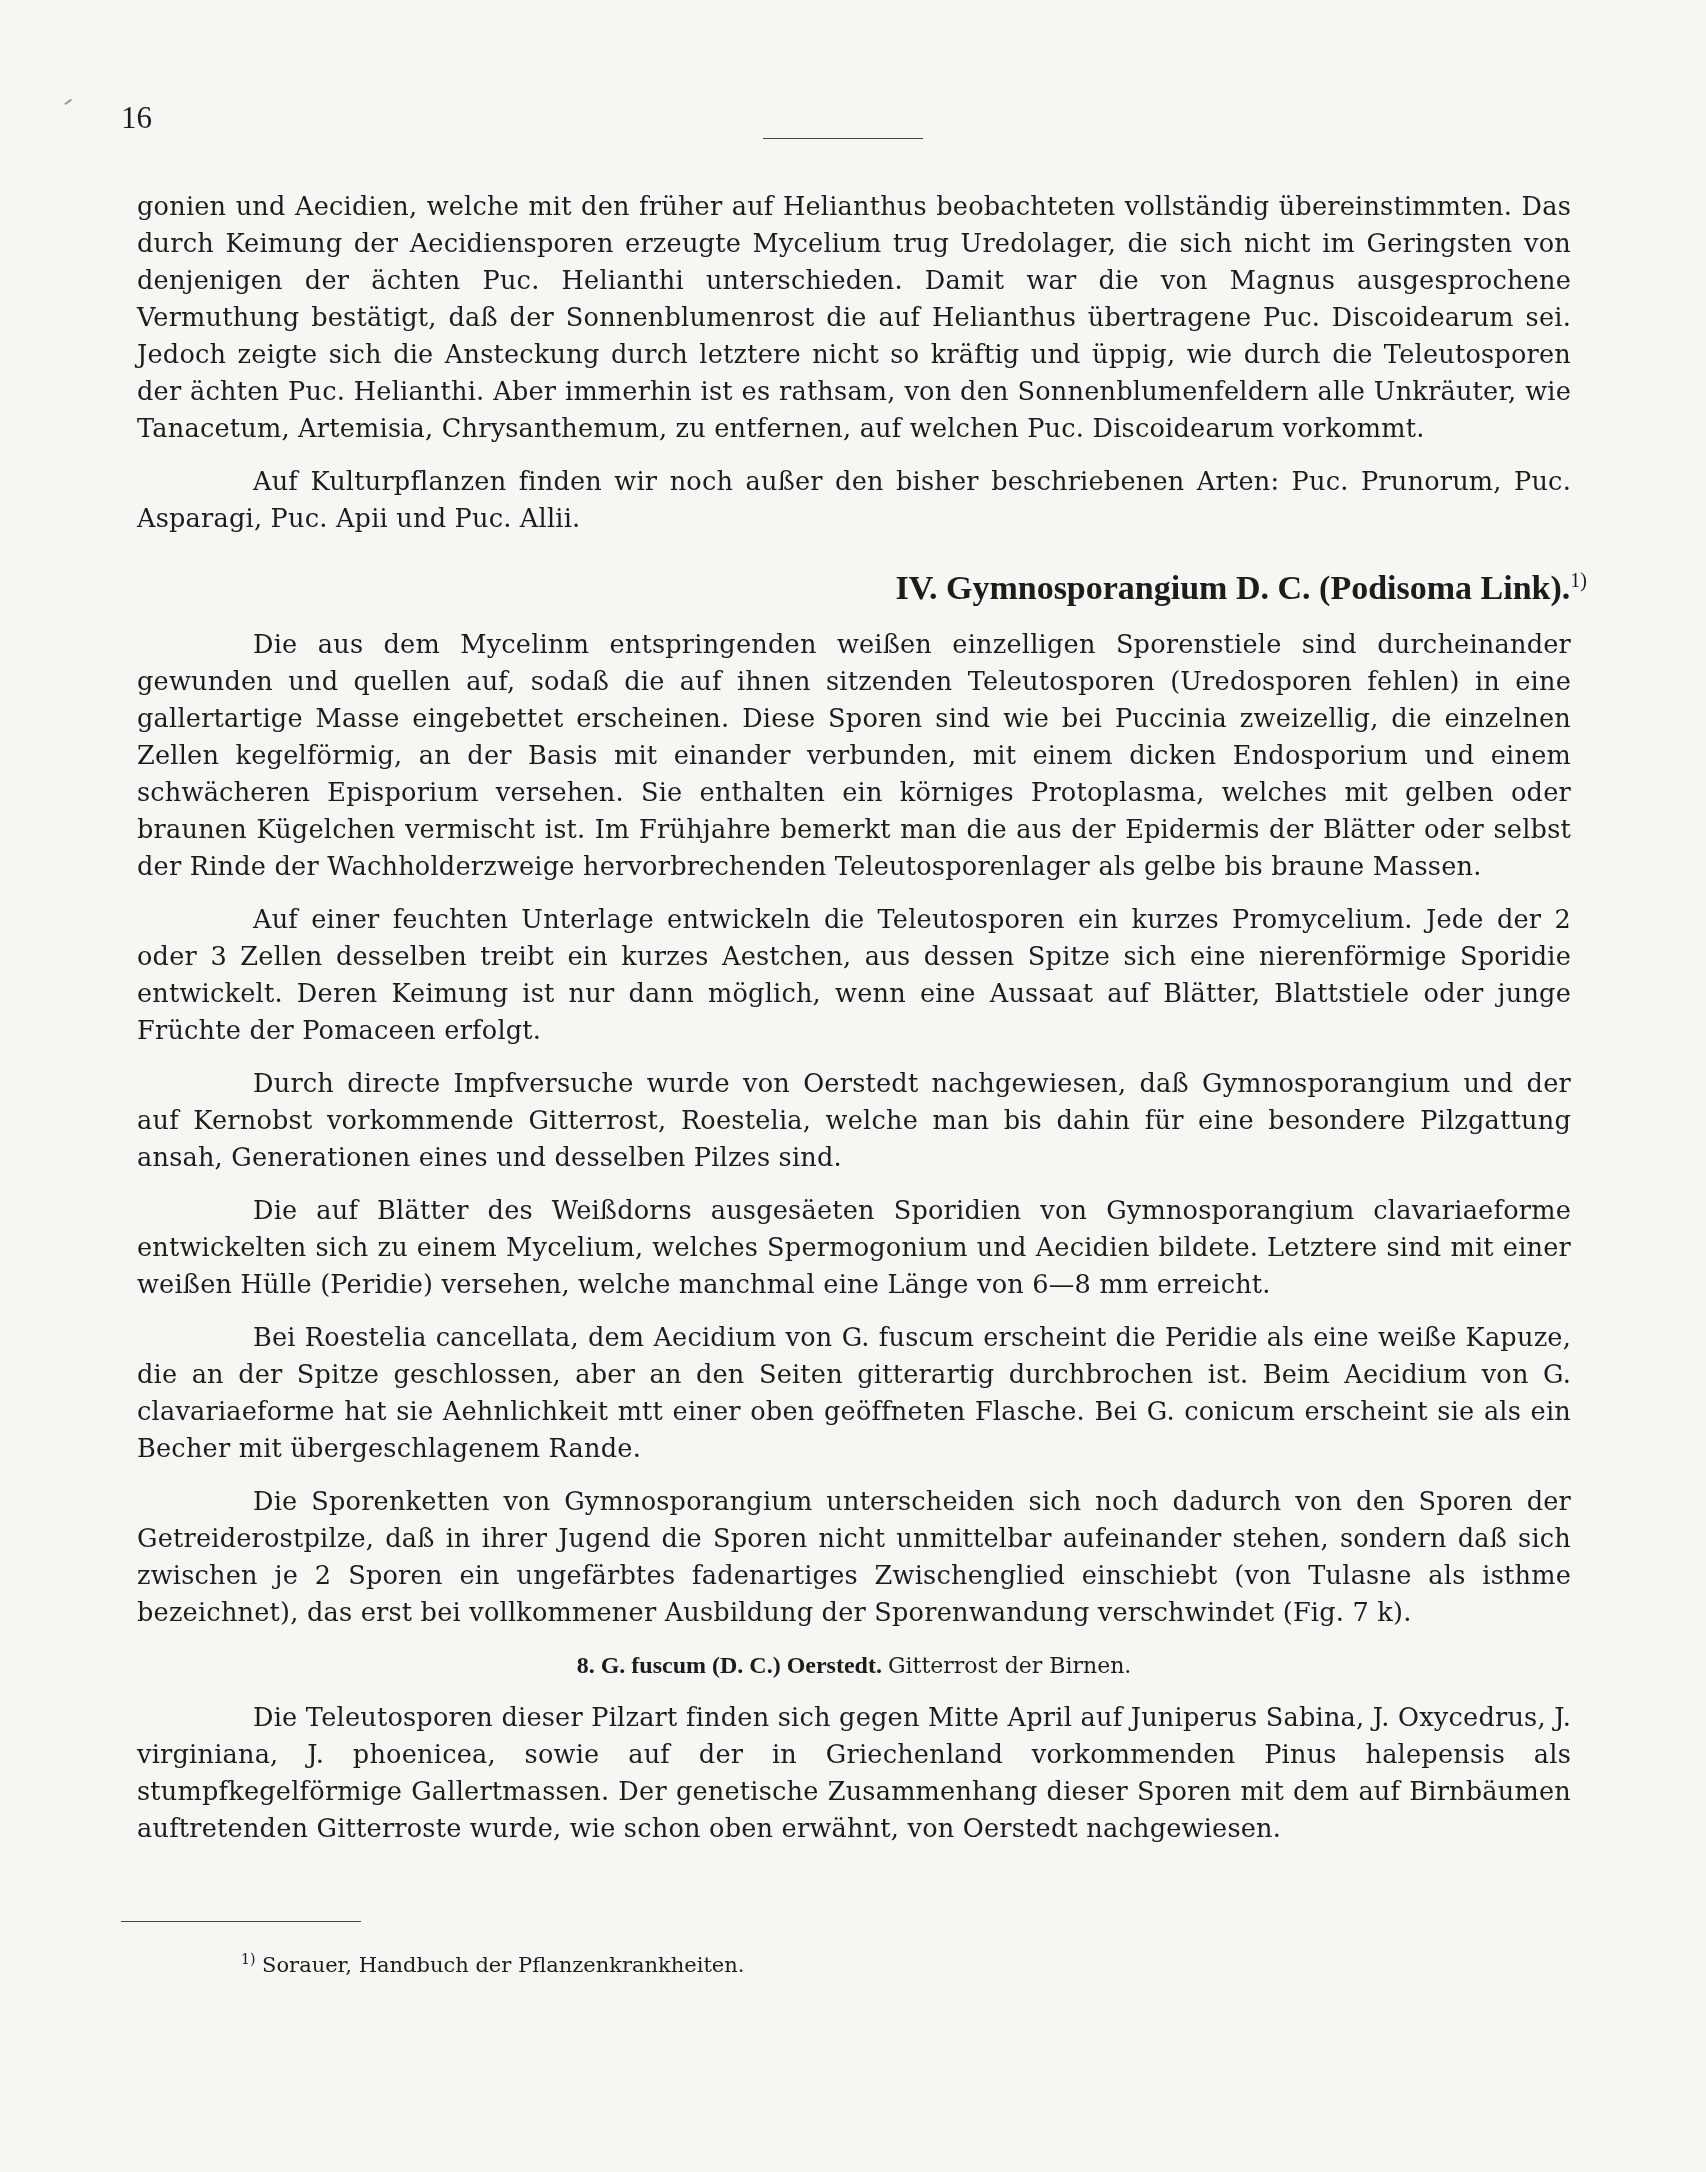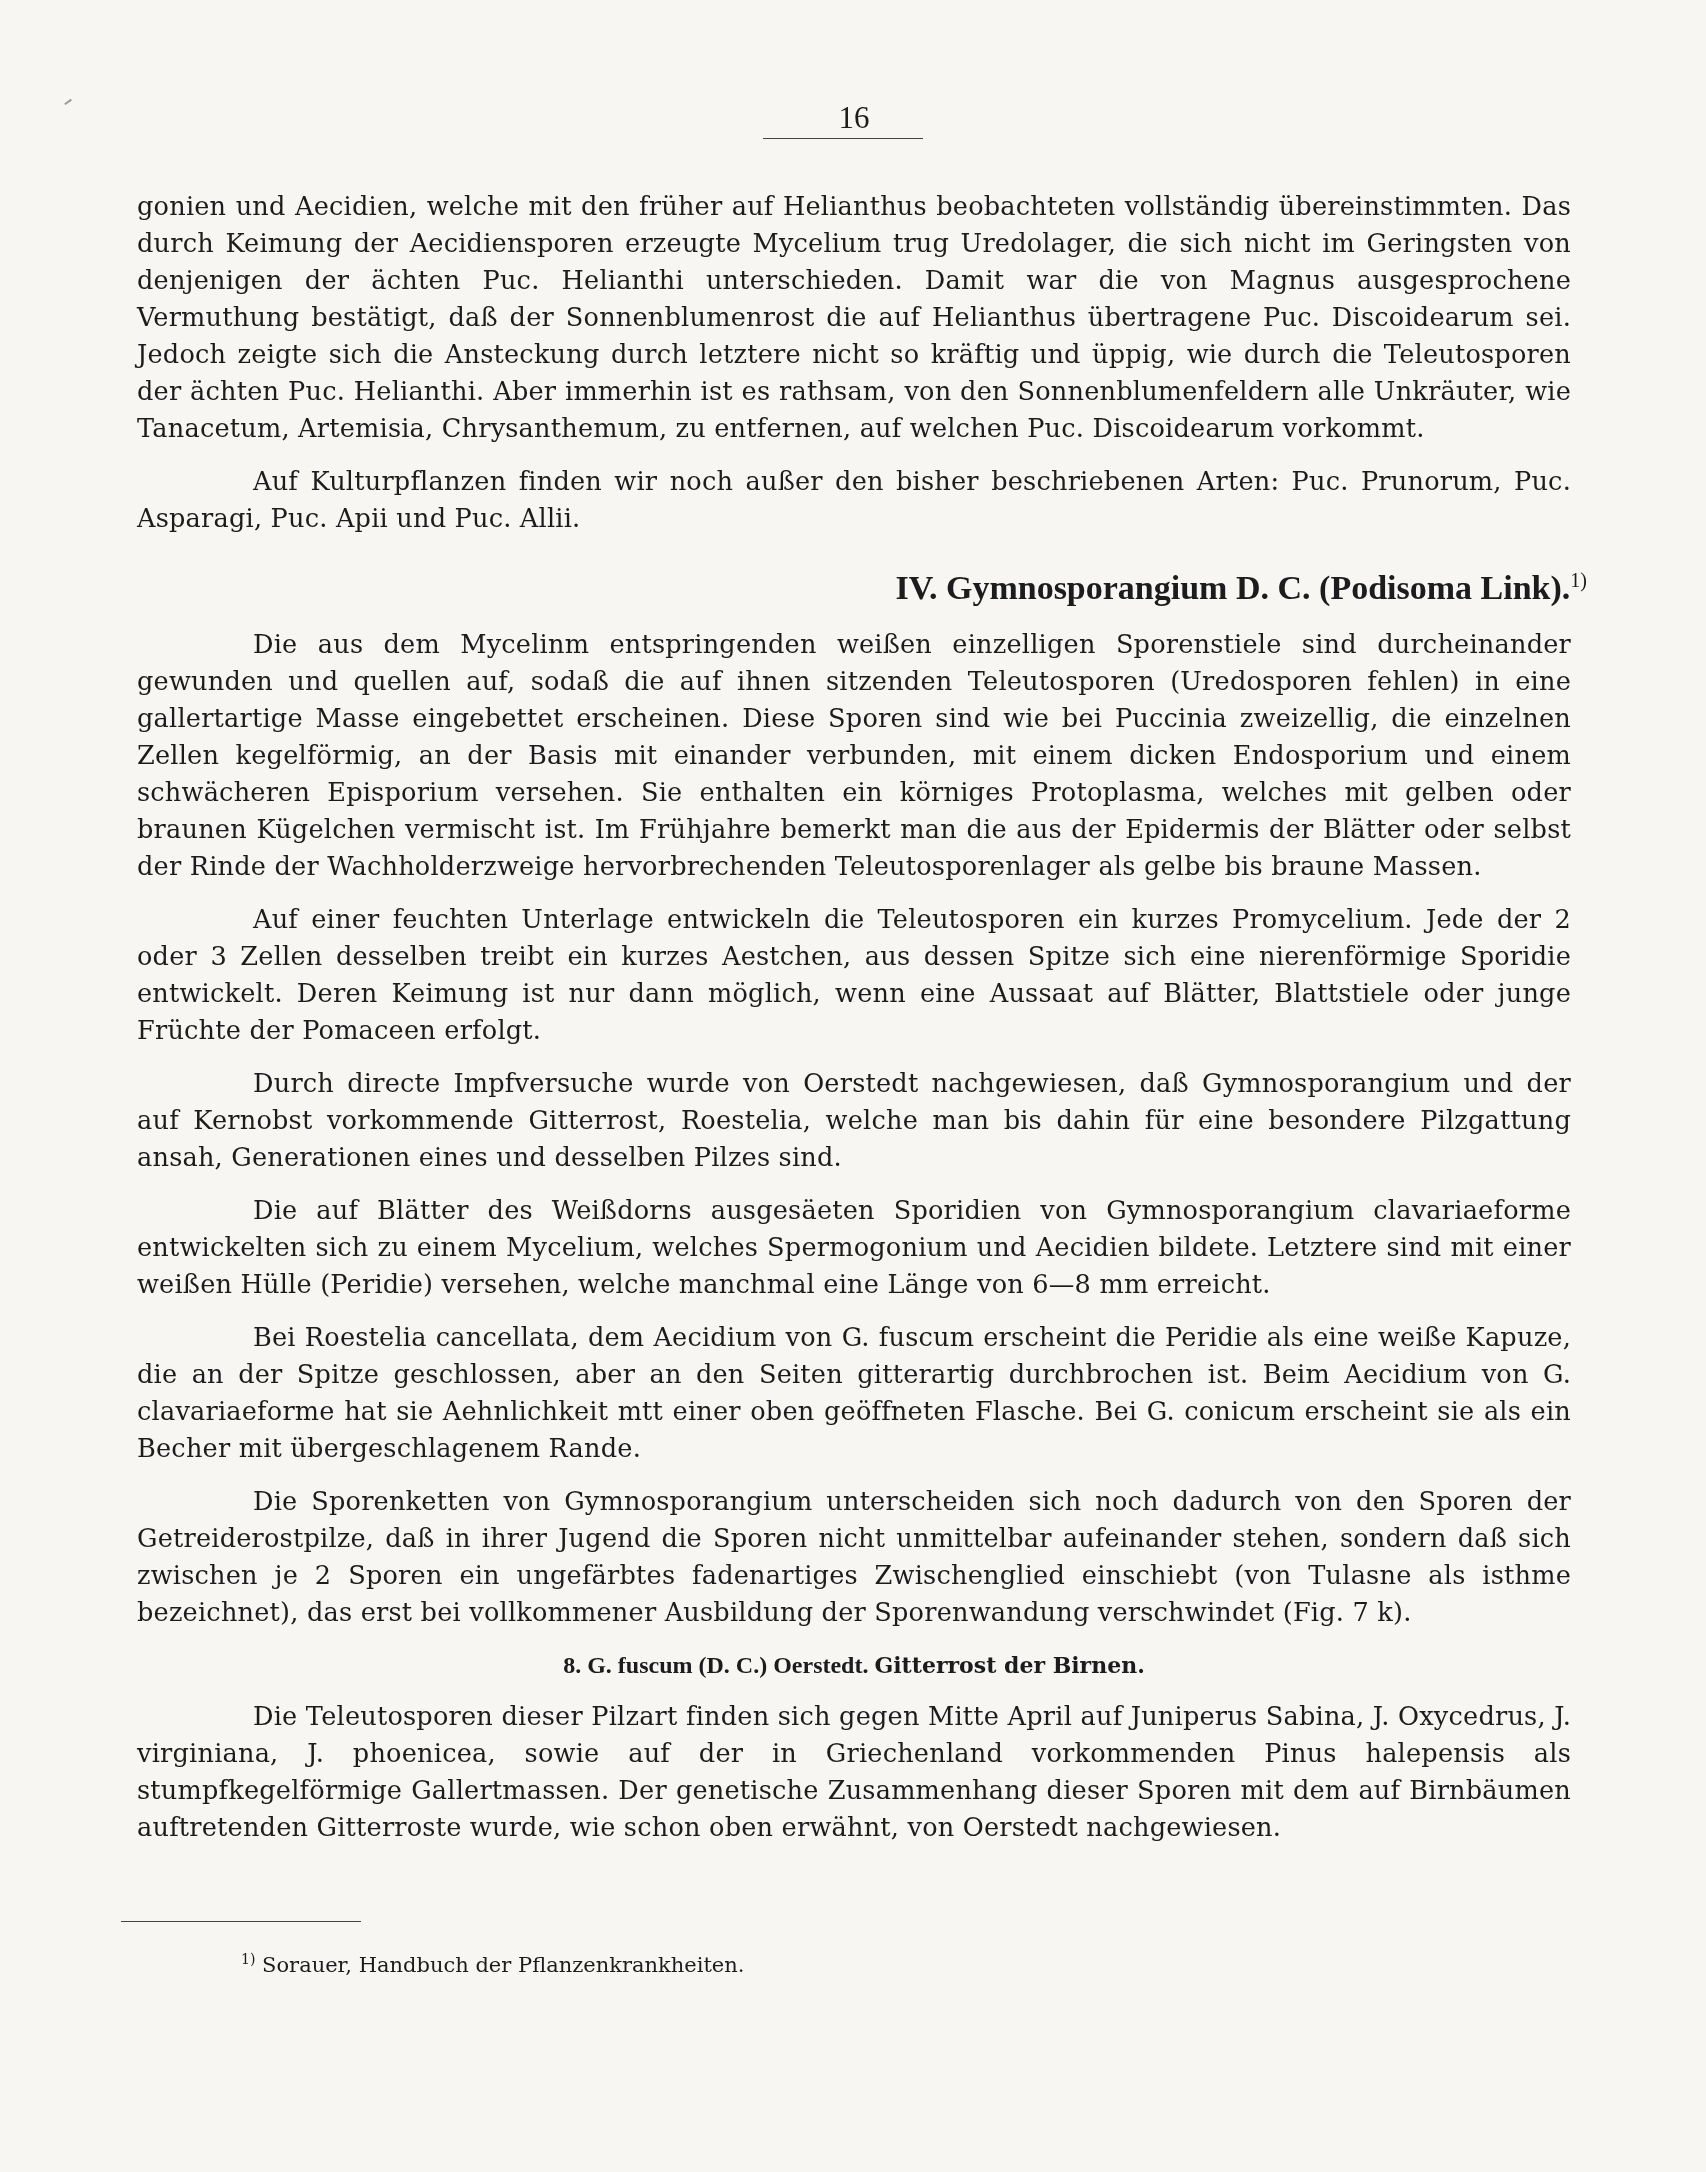--- a/index.html
+++ b/index.html
@@ -16,21 +16,21 @@
     position: absolute;
     left: 121px;
     top: 0;
     width: 1466px;
   }
   .page-header {
     position: absolute;
     left: 0;
     top: 101px;
     width: 1466px;
-    text-align: center;
+    text-align: left;
   }
   .page-number {
     font-family: "Liberation Serif", serif;
     font-size: 31px;
     line-height: 34px;
     display: inline-block;
   }
   .header-rule {
     position: absolute;
     left: 642px;
@@ -65,21 +65,21 @@
   }
   h2 sup { font-size: 20px; font-weight: normal; }
   h3.subsection-title {
     margin: 17px 0 11px 0;
     text-align: center;
     font-family: "Liberation Serif", serif;
     font-weight: bold;
     font-size: 24px;
     line-height: 34px;
   }
-  h3 .german-name { font-family: "DejaVu Serif", serif; font-weight: bold; font-size: 22px; }
+  h3 .german-name { font-family: "DejaVu Serif", serif; font-weight: normal; font-size: 22px; }
   .footnote-rule {
     position: absolute;
     left: 0;
     top: 1921px;
     width: 240px;
     border-top: 1.6px solid #444;
   }
   .footnote {
     position: absolute;
     left: 120px;

